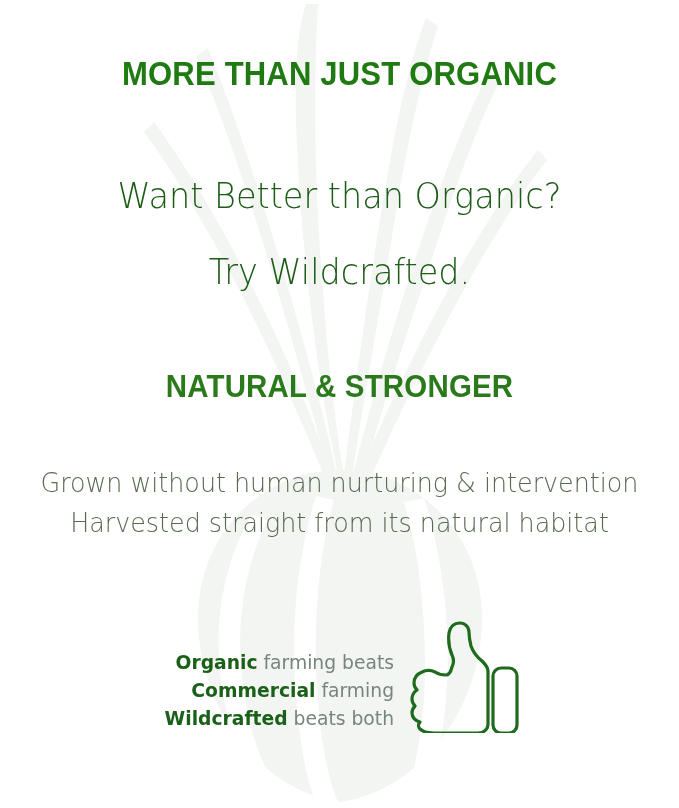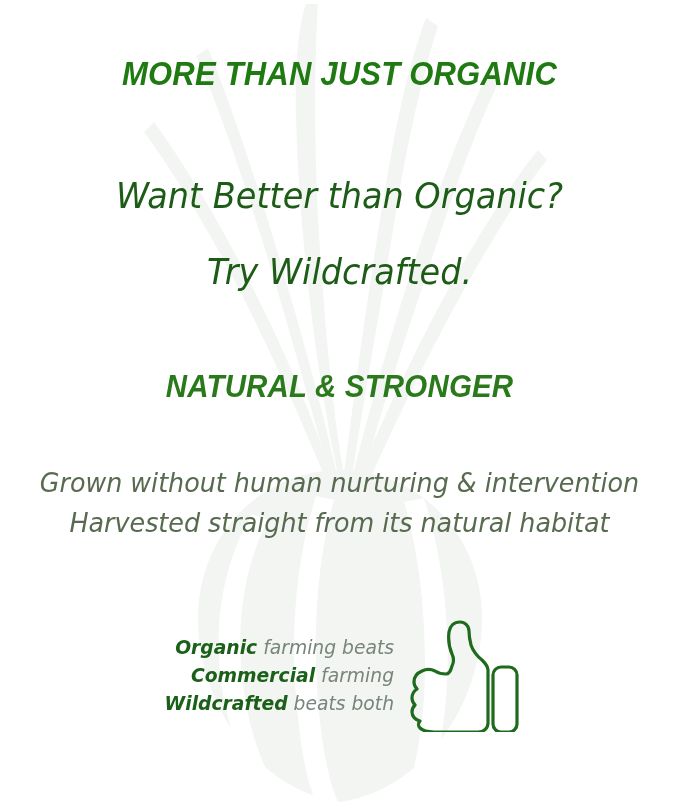--- a/index.html
+++ b/index.html
@@ -33,21 +33,20 @@
     z-index: 0;
     pointer-events: none;
   }
 
   
   #content {
     position: relative;
     z-index: 2;
     width: 634px;
     height: 808px;
-    font-style: italic;
   }
 
   .eyebrow {
     position: absolute;
     left: 0;
     top: 57px;
     width: 679px;
     text-align: center;
     font-family: "Liberation Sans", sans-serif;
     font-weight: bold;
@@ -117,21 +116,21 @@
 
   
   #claim-block {
     position: absolute;
     left: 0;
     top: 618px;
     width: 679px;
     height: 115px;
     display: flex;
     flex-direction: row;
-    align-items: center;
+    align-items: flex-end;
     justify-content: center;
   }
 
   .claim-lines {
     text-align: right;
     font-family: "DejaVu Sans", sans-serif;
     font-size: 19.5px;
     line-height: 28px;
     color: #77857a;
     white-space: nowrap;

